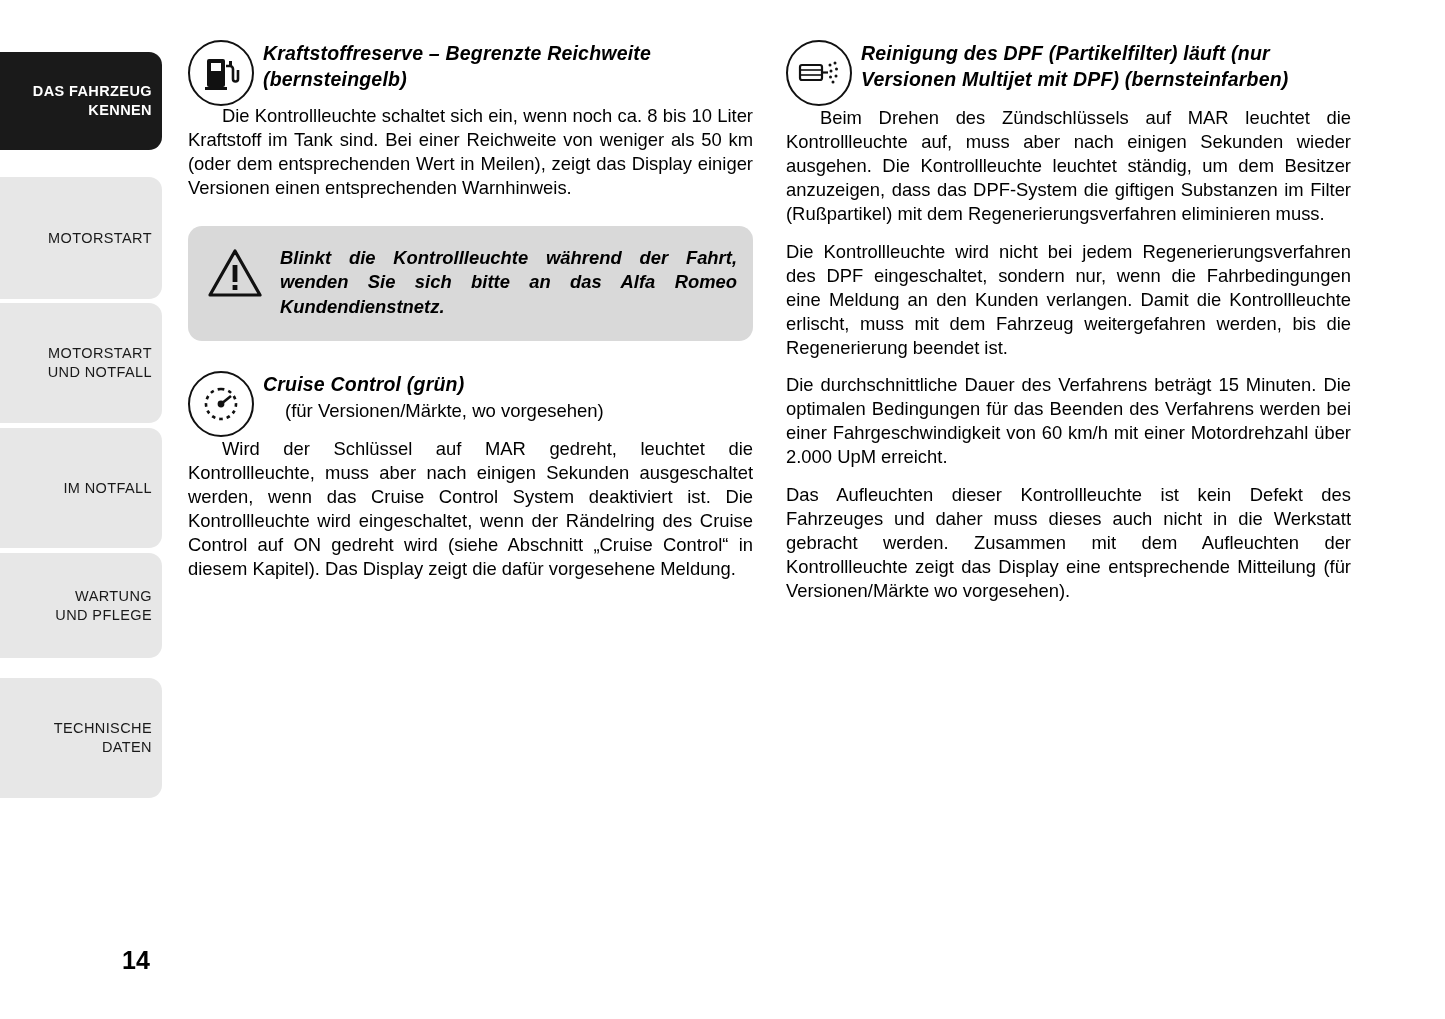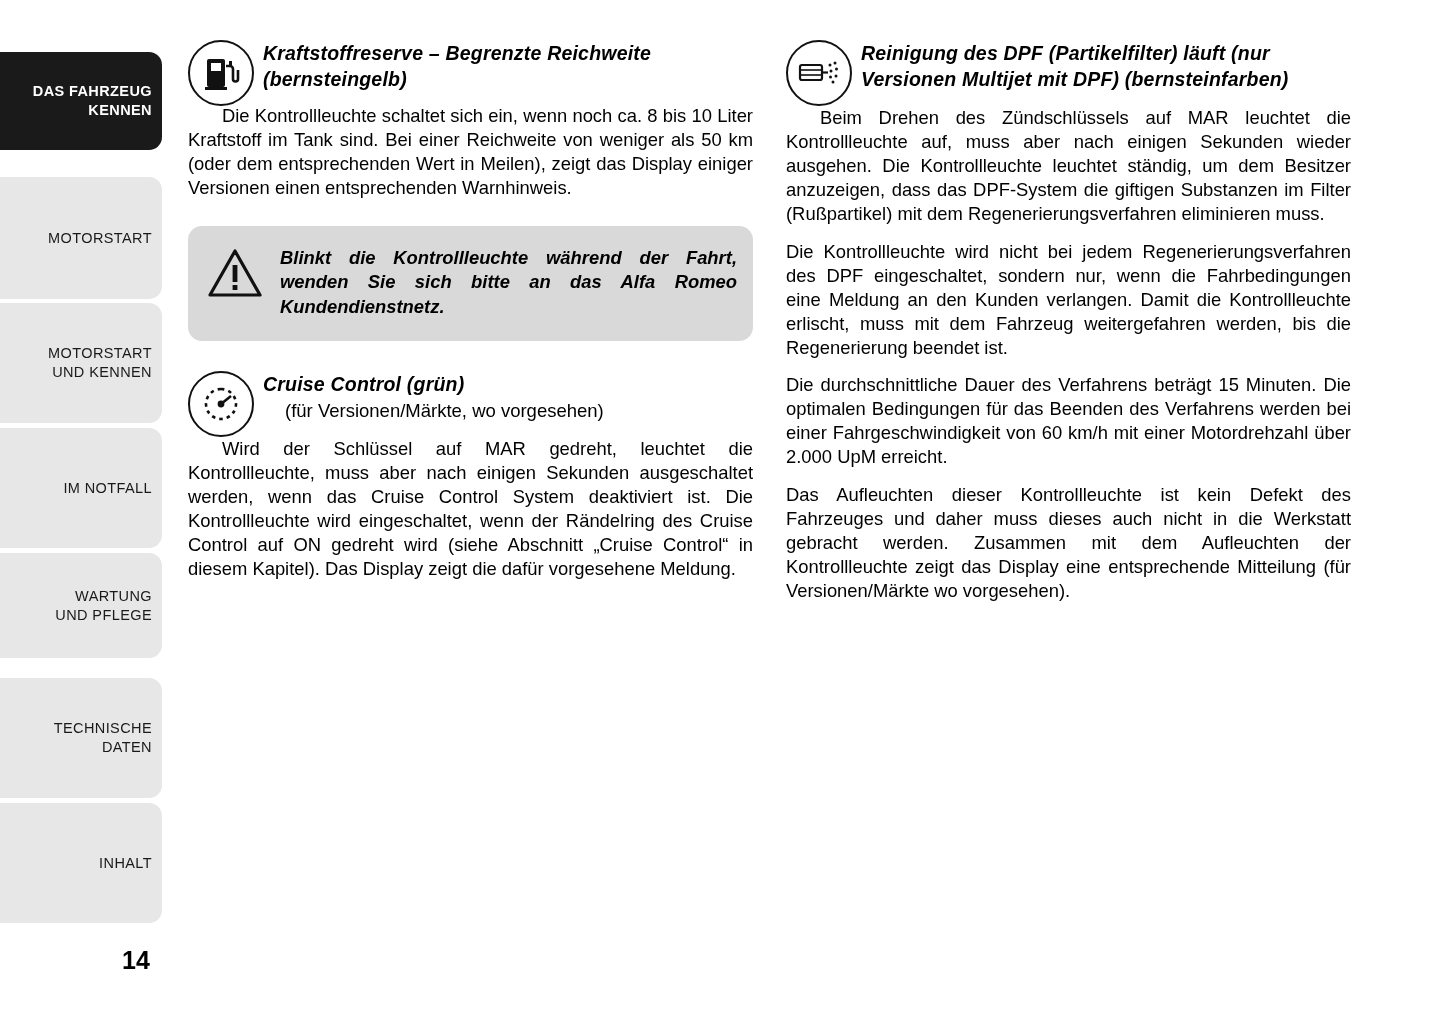--- a/index.html
+++ b/index.html
@@ -150,21 +150,21 @@
 
   <div class="tab inactive" style="top:177px; height:122px;">
     <div>
       <span>MOTORSTART</span>
     </div>
   </div>
 
   <div class="tab inactive" style="top:303px; height:120px;">
     <div>
       <span>MOTORSTART</span>
-      <span>UND KENNEN</span>
+      <span>UND NOTFALL</span>
     </div>
   </div>
 
   <div class="tab inactive" style="top:428px; height:120px;">
     <div>
       <span>IM NOTFALL</span>
     </div>
   </div>
 
   <div class="tab inactive" style="top:553px; height:105px;">
@@ -174,25 +174,20 @@
     </div>
   </div>
 
   <div class="tab inactive" style="top:678px; height:120px;">
     <div>
       <span>TECHNISCHE</span>
       <span>DATEN</span>
     </div>
   </div>
 
-  <div class="tab inactive" style="top:803px; height:120px;">
-    <div>
-      <span>INHALT</span>
-    </div>
-  </div>
 
 </div>
 
 <div id="page-number">14</div>
 
 <div class="column" id="col-left">
 
   <div class="block">
     <div class="icon-badge">
       <svg width="38" height="38" viewBox="0 0 38 38" aria-hidden="true">

